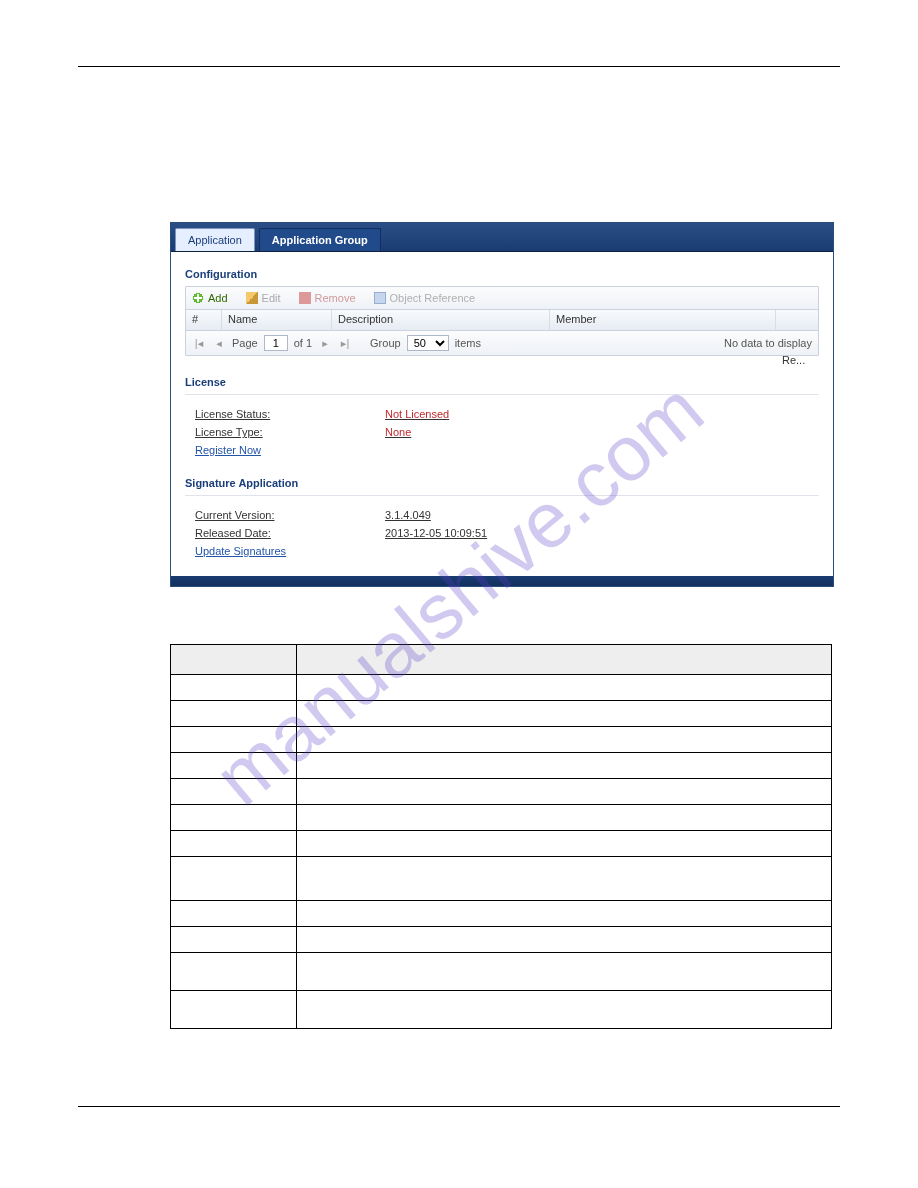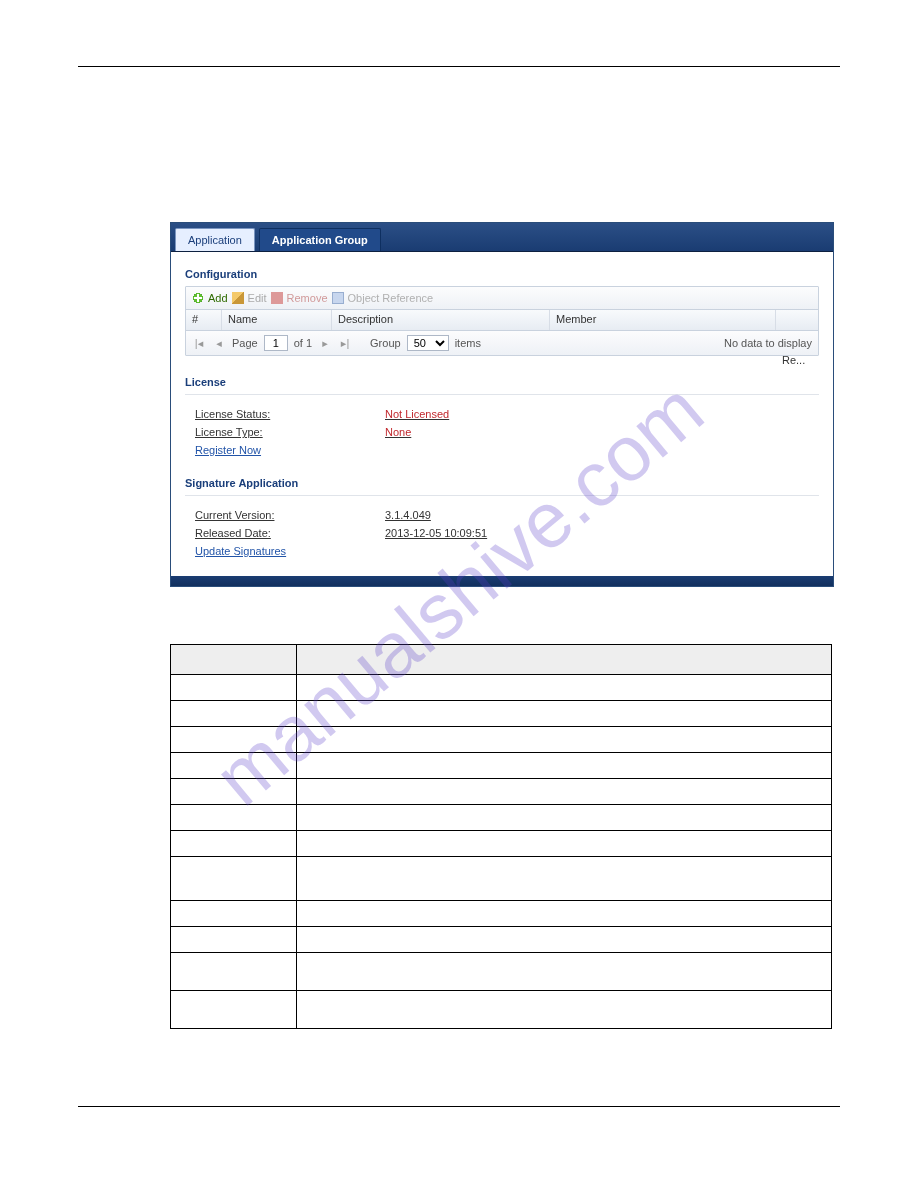--- a/index.html
+++ b/index.html
@@ -87,21 +87,21 @@
 
   .toolbar-box {
     border: 1px solid #c9d2de;
     border-radius: 1px;
   }
   .toolbar {
     display: flex;
     align-items: center;
     height: 22px;
     padding: 0 6px;
-    gap: 4px;
+    gap: 18px;
     background: linear-gradient(#fcfcfd, #eef1f6);
     border-bottom: 1px solid #c9d2de;
     font-size: 11px;
   }
   .tbtn { display: inline-flex; align-items: center; gap: 4px; color: #2f6b00; cursor: pointer; }
   .tbtn.disabled { color: #aaa; cursor: default; }
   .tbtn.del.disabled { color: #d19a9a; }
   .tbtn.obj.disabled { color: #b0b0b0; }
   .ico { width: 12px; height: 12px; display: inline-block; }
   .ico.add { background: radial-gradient(circle at 50% 50%, #5fbf2f 55%, #2f8f10 58%, transparent 60%); border-radius: 50%; position: relative; }

